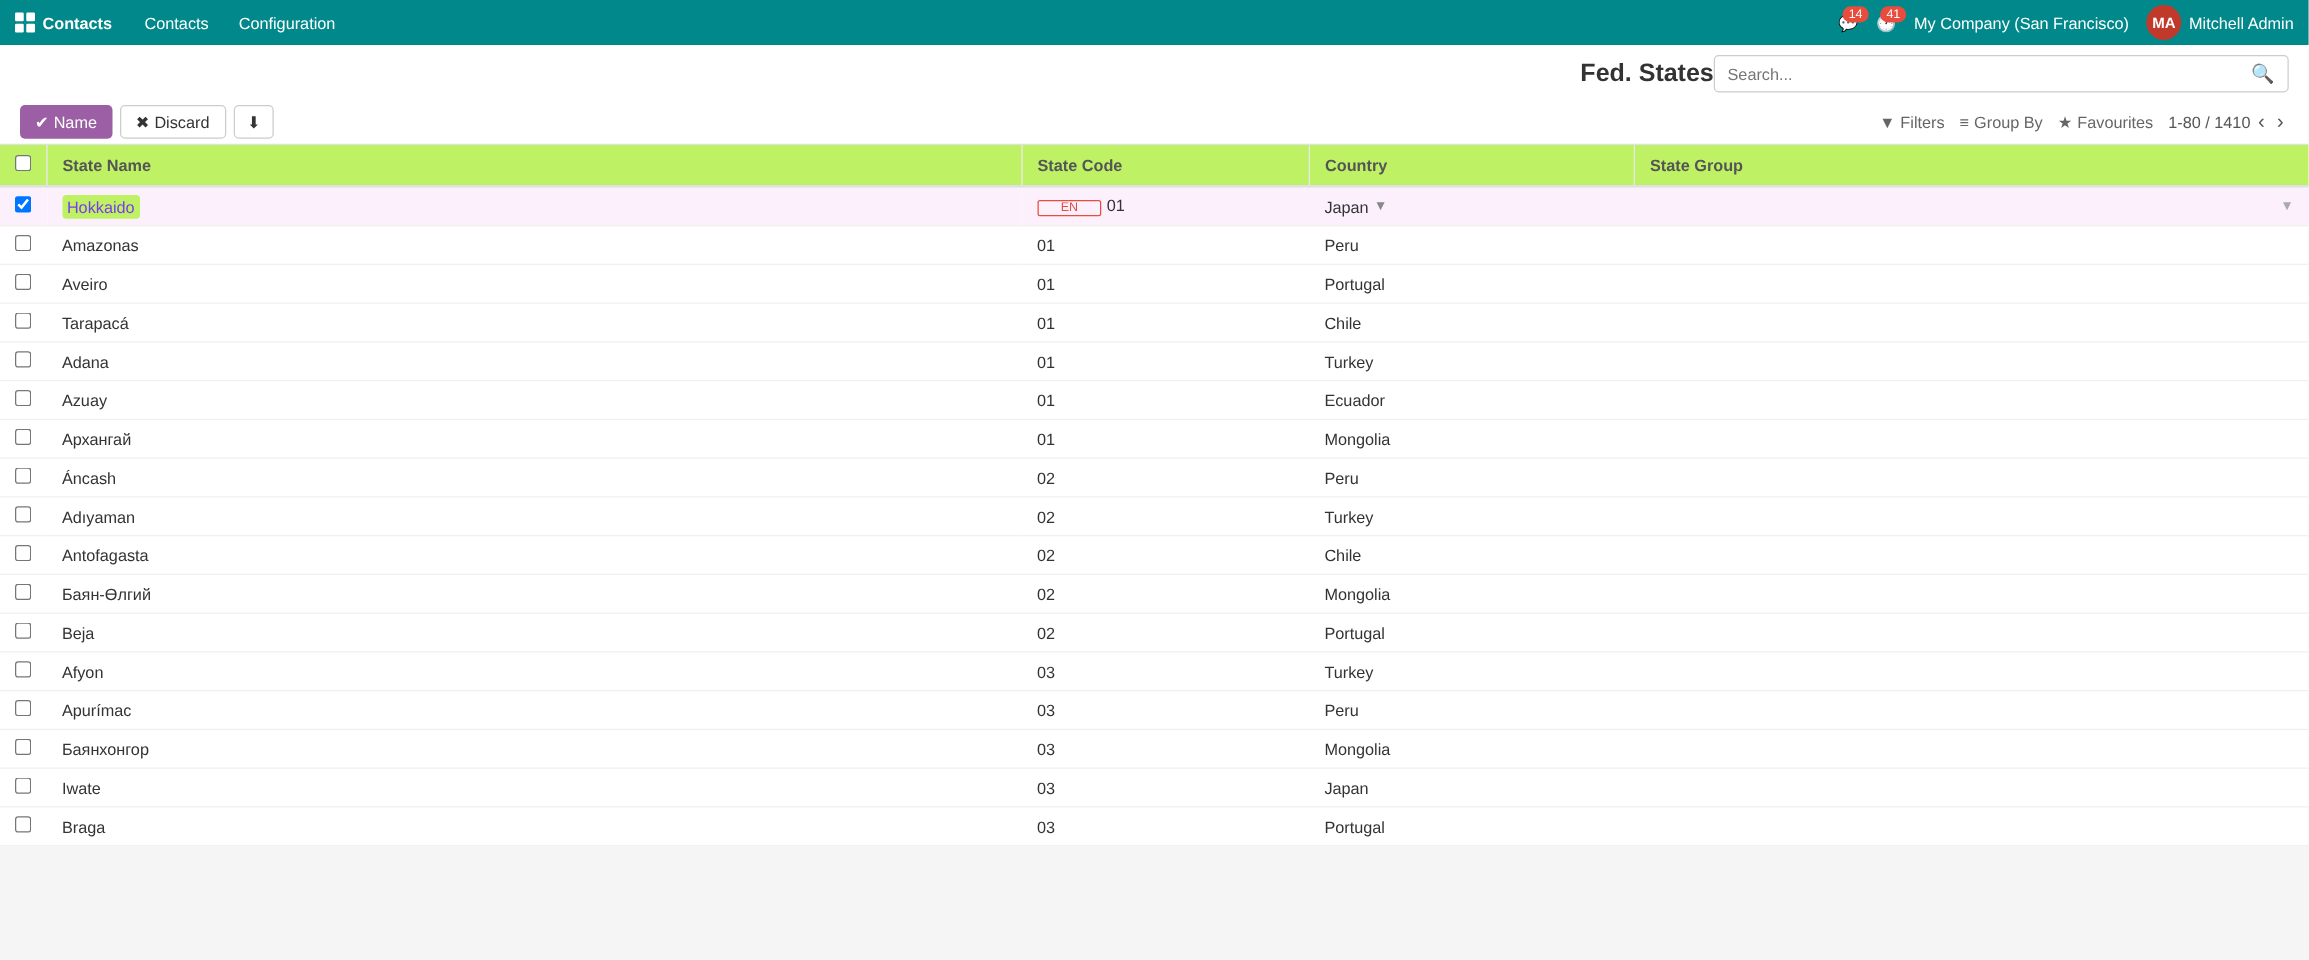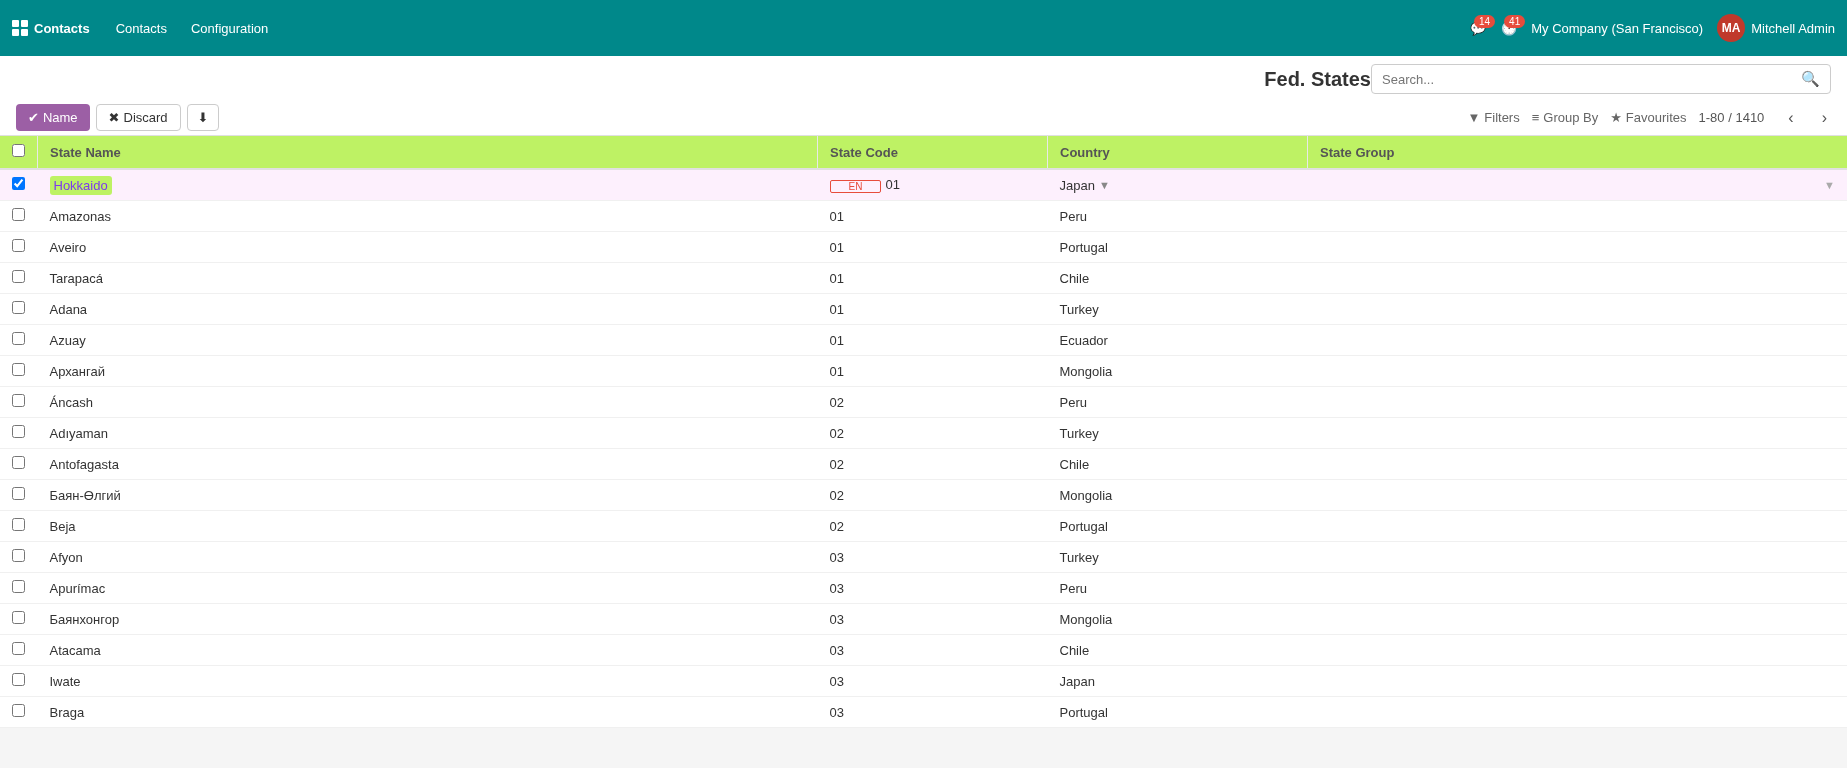--- a/index.html
+++ b/index.html
@@ -3,21 +3,21 @@
   <meta charset="utf-8">
   <style>
     * { box-sizing: border-box; margin: 0; padding: 0; font-family: 'Segoe UI', Arial, sans-serif; font-size: 13px; }
     body { background: #f5f5f5; color: #333; }
 
     
     .topnav {
       background: #00888a;
       display: flex;
       align-items: center;
-      height: 56px;
+      height: 36px;
       padding: 0 12px;
       gap: 8px;
       color: white;
     }
     .topnav-logo {
       display: flex; align-items: center; gap: 6px;
       font-weight: bold; font-size: 16px; color: white;
     }
     .topnav-logo .grid-icon { display: grid; grid-template-columns: 1fr 1fr; gap: 2px; width: 16px; height: 16px; }
     .topnav-logo .grid-icon span { background: white; border-radius: 1px; }
@@ -65,21 +65,21 @@
     .btn-discard {
       background: white; color: #333; border: 1px solid #ccc; border-radius: 4px;
       padding: 5px 12px; cursor: pointer; font-size: 13px; display: flex; align-items: center; gap: 4px;
     }
     .btn-download {
       background: white; color: #333; border: 1px solid #ccc; border-radius: 4px;
       padding: 5px 10px; cursor: pointer; font-size: 13px;
     }
     .toolbar-right { display: flex; align-items: center; gap: 12px; }
     .filter-btn { color: #666; cursor: pointer; display: flex; align-items: center; gap: 4px; }
-    .pagination { display: flex; align-items: center; gap: 20px; color: #555; font-size: 13px; }
+    .pagination { display: flex; align-items: center; gap: 2px; color: #555; font-size: 13px; }
     .pag-btn { background: none; border: none; cursor: pointer; color: #555; font-size: 16px; padding: 2px 4px; }
 
     
     .table-wrap { background: white; overflow: auto; }
     table { width: 100%; border-collapse: collapse; }
     thead tr { background: #bef264; border-bottom: 2px solid #e0e0e0; }
     thead th {
       text-align: left; padding: 8px 12px;
       font-weight: 600; color: #555; font-size: 13px;
       border-right: 1px solid #e8e8e8;
@@ -308,27 +308,20 @@
         </tr>
         <tr>
           <td class="checkbox-col"><input type="checkbox" style=""></td>
           <td>Баянхонгор</td>
           <td>03</td>
           <td>Mongolia</td>
           <td></td>
         </tr>
         <tr>
           <td class="checkbox-col"><input type="checkbox" style=""></td>
-          <td>Atacama</td>
-          <td>03</td>
-          <td>Chile</td>
-          <td></td>
-        </tr>
-        <tr>
-          <td class="checkbox-col"><input type="checkbox" style=""></td>
           <td>Iwate</td>
           <td>03</td>
           <td>Japan</td>
           <td></td>
         </tr>
         <tr>
           <td class="checkbox-col"><input type="checkbox" style=""></td>
           <td>Braga</td>
           <td>03</td>
           <td>Portugal</td>

